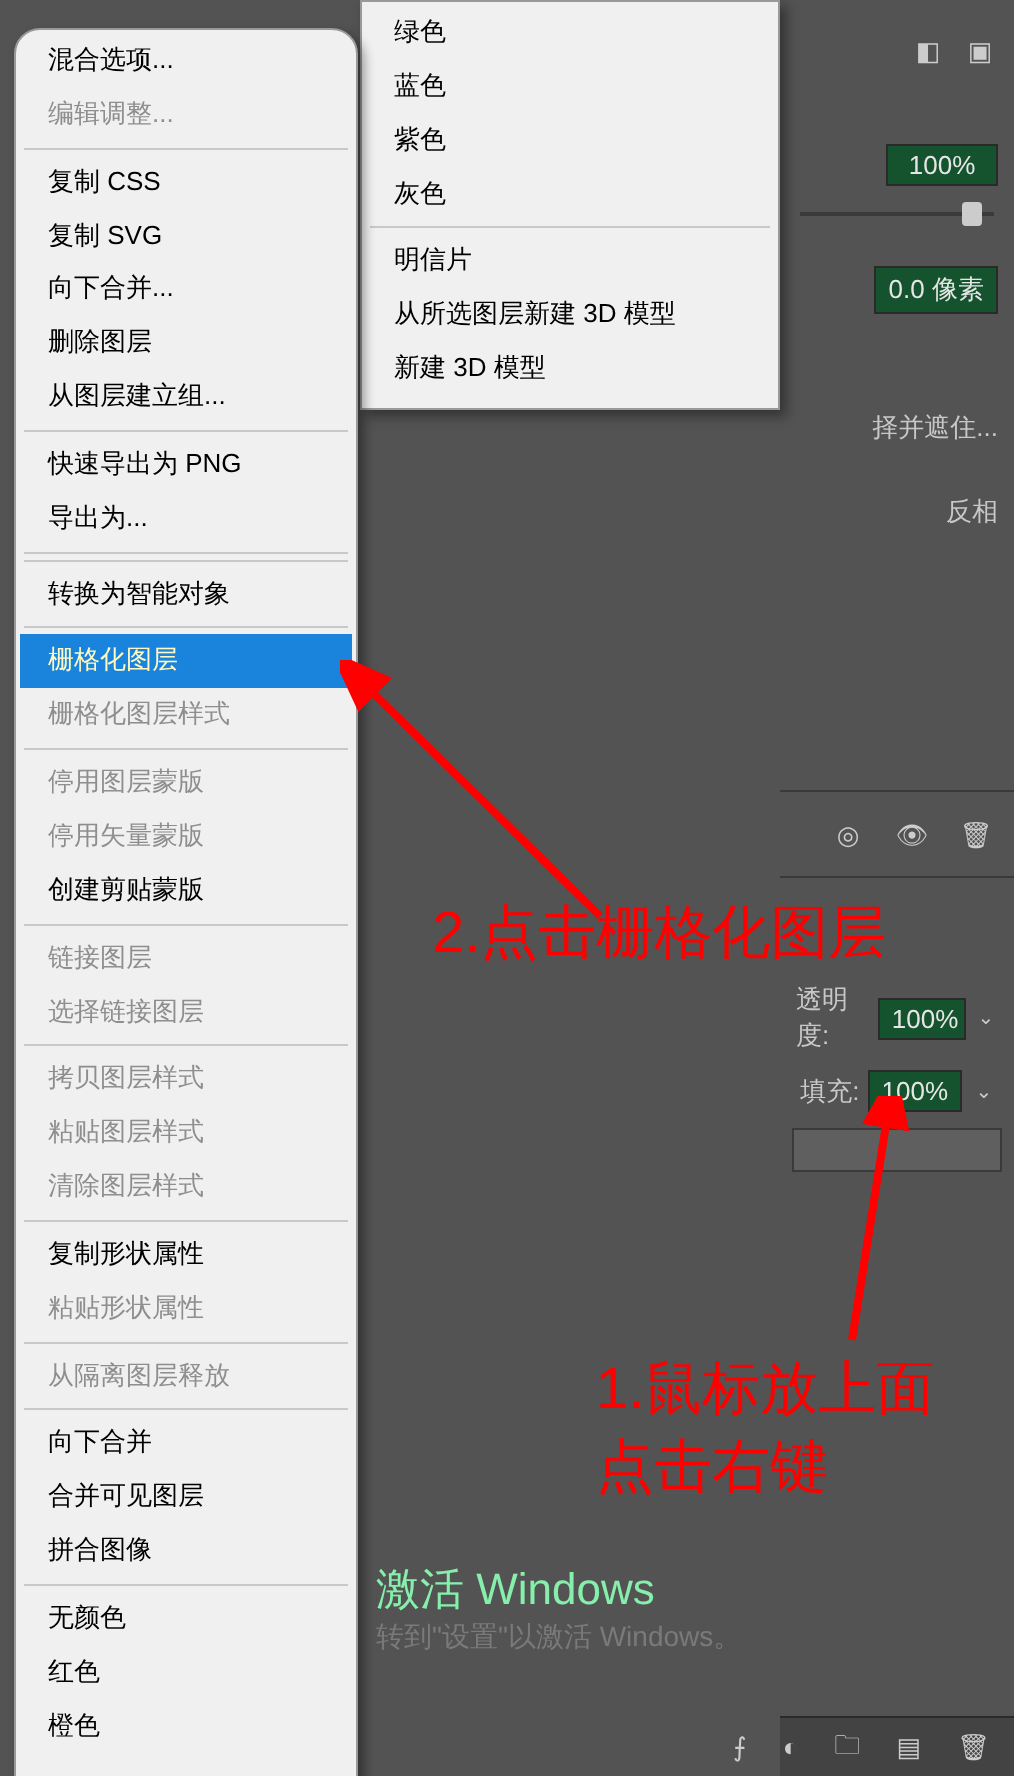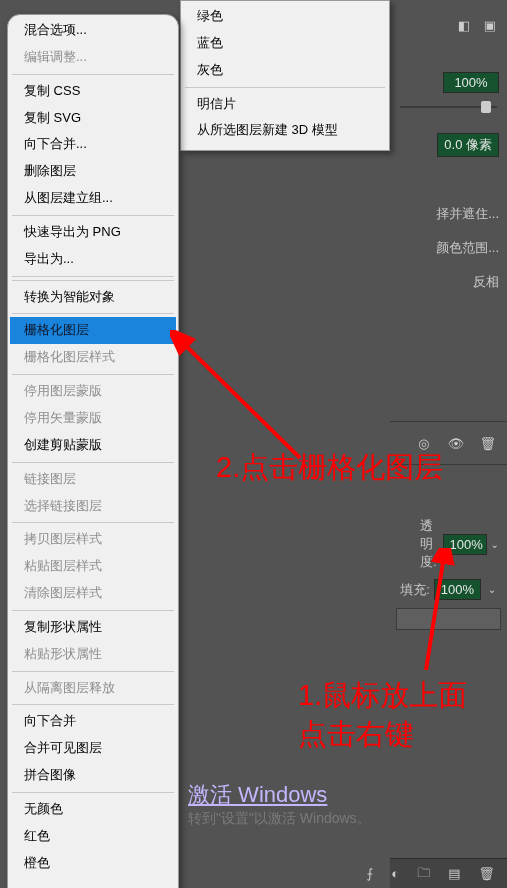--- a/index.html
+++ b/index.html
@@ -24,21 +24,21 @@
     font-size: 13px;
     z-index: 10;
   }
   .menu-item {
     padding: 4px 14px 4px 14px;
     line-height: 1.45;
     white-space: nowrap;
     cursor: default;
   }
   .menu-item.disabled { color: #8e8e8e; }
-  .menu-item.highlighted { background: #1a83db; color: #0f172a; }
+  .menu-item.highlighted { background: #1a83db; color: #fef9c3; }
   .menu-sep { height: 1px; background: #c8c8c8; margin: 3px 2px; }
 
   #main-menu {
     top: 14px;
     left: 7px;
     width: 172px;
     height: 888px;
     border-radius: 13px;
   }
   #sub-menu {
@@ -102,21 +102,21 @@
   }
   svg.arrow { position:absolute; z-index:19; pointer-events:none; }
 
   .watermark {
     position:absolute;
     left:188px;
     top:780px;
     color:#8a8a8a;
     z-index:5;
   }
-  .watermark .big { font-size:22px; color:#c4b5fd;text-decoration:underline; }
+  .watermark .big { font-size:22px; color:#86efac; }
   .watermark .small { font-size:14px; color:#7a7a7a; }
 </style>
 </head>
 <body>
 
 <div class="right-panel">
   <div class="row" style="margin-top:12px; gap:8px;">
     <span class="icon">◧</span>
     <span class="icon">▣</span>
   </div>
@@ -134,39 +134,36 @@
     <div class="field">
       <span>0.0</span> <span>像素</span>
     </div>
   </div>
 
   <div style="height:40px;"></div>
   <div class="row">
       <span class="label">择并遮住...</span>
     </div>
   <div style="height:8px;"></div>
-  <div class="row">
-      <span class="label">颜色范围...</span>
-    </div>
   <div style="height:8px;"></div>
   <div class="row">
       <span class="label">反相</span>
     </div>
 
   <div style="height:120px;"></div>
   <div class="hr"></div>
   <div class="btn-row" style="padding:6px 10px;">
     <span class="icon">◎</span>
     <span class="icon">👁</span>
     <span class="icon">🗑</span>
   </div>
   <div class="hr"></div>
 
   <div style="height:42px;"></div>
-  <div class="row" style="gap:4px;margin-left:22px;">
+  <div class="row" style="gap:4px;">
     <span class="label">透明度:</span>
     <div class="field" style="min-width:44px;">100%</div>
     <div class="dropdown-chevron">⌄</div>
   </div>
   <div class="row" style="gap:4px;justify-content:flex-end;">
     <span class="label">填充:</span>
     <div class="field" style="min-width:44px;">100%</div>
     <div class="dropdown-chevron">⌄</div>
   </div>
   <div style="background:#5f5f5f; height:22px; margin:4px 6px; border:1px solid #3a3a3a;"></div>
@@ -176,24 +173,26 @@
     <span class="icon">◐</span>
     <span class="icon">🗀</span>
     <span class="icon">▤</span>
     <span class="icon">🗑</span>
   </div>
 </div>
 
 <div id="sub-menu" class="menu">
   <div class="menu-item">绿色</div>
   <div class="menu-item">蓝色</div>
+  <div class="menu-item">紫色</div>
   <div class="menu-item">灰色</div>
   <div class="menu-sep"></div>
   <div class="menu-item">明信片</div>
   <div class="menu-item">从所选图层新建 3D 模型</div>
+  <div class="menu-item">新建 3D 模型</div>
 </div>
 
 <div id="main-menu" class="menu">
   <div class="menu-item">混合选项...</div>
   <div class="menu-item disabled">编辑调整...</div>
   <div class="menu-sep"></div>
 
   <div class="menu-item">复制 CSS</div>
   <div class="menu-item">复制 SVG</div>
   <div class="menu-item">向下合并...</div>

